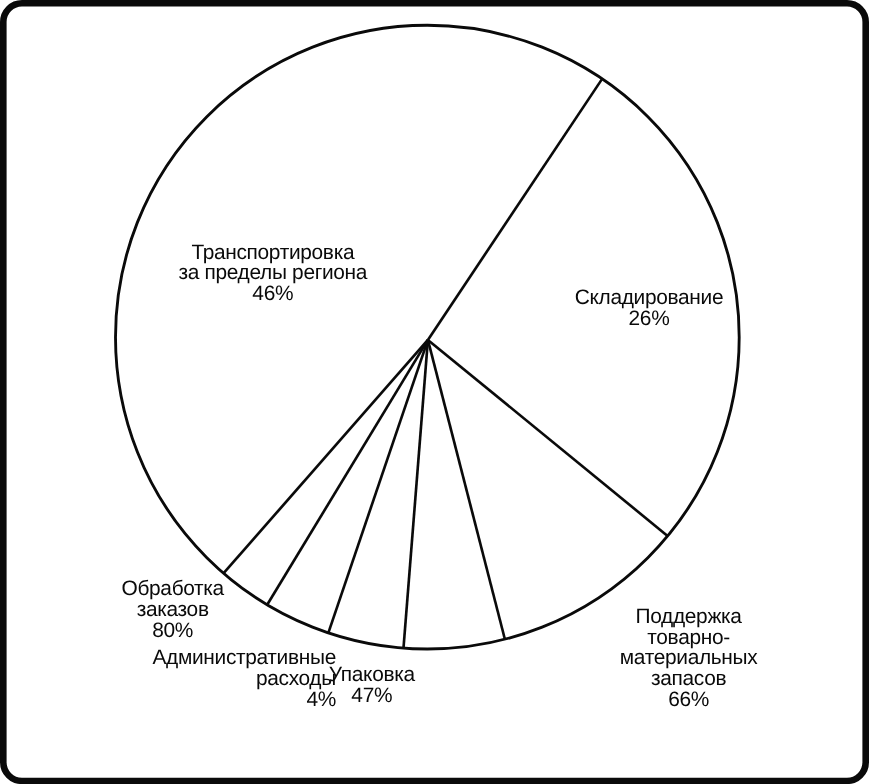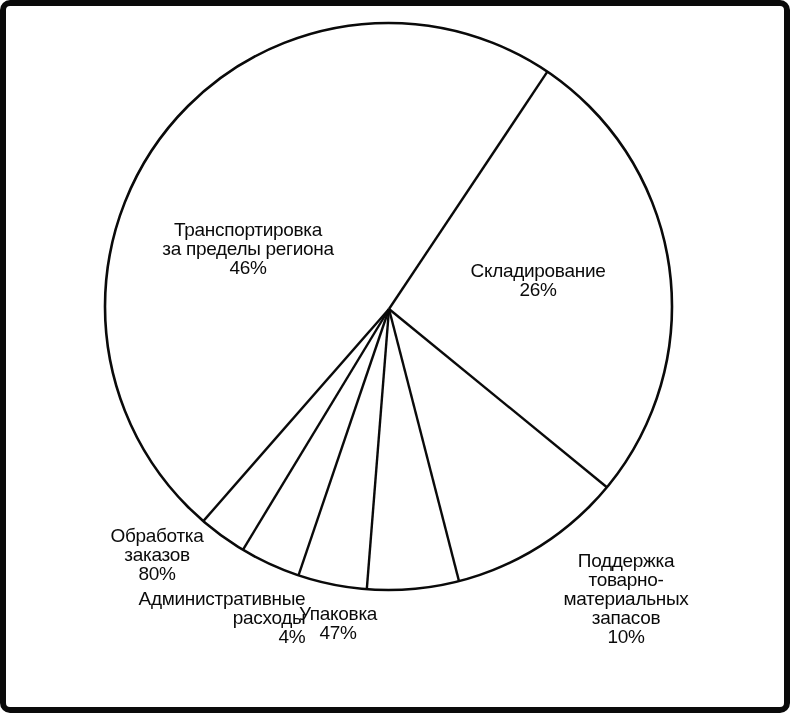--- a/index.html
+++ b/index.html
@@ -7,21 +7,21 @@
     padding: 0;
     background: #ffffff;
     font-family: "Liberation Sans", sans-serif;
   }
   .frame {
     position: relative;
     width: 790px;
     height: 713px;
     box-sizing: border-box;
     border: 6px solid #0a0a0a;
-    border-radius: 10px;
+    border-radius: 20px;
     background: #ffffff;
     overflow: hidden;
   }
   .chart-svg {
     position: absolute;
     left: -6px;   
     top: -6px;
     width: 790px;
     height: 713px;
   }
@@ -30,21 +30,21 @@
     transform: translateX(-50%);
     text-align: center;
     white-space: pre-line;
     font-size: 19px;
     line-height: 19px;
     letter-spacing: -0.3px;
     color: #0a0a0a;
   }
   
   .lbl-transport   { left: 242px; top: 214px; }
-  .lbl-warehousing { left: 532px; top: 255px; }
+  .lbl-warehousing { left: 584px; top: 255px; }
   .lbl-inventory   { left: 620px; top: 545px; }
   .lbl-receiving   { left: 421px; top: 617px; }
   .lbl-packaging   { left: 332px; top: 598px; }
   .lbl-admin       { left: 216px; top: 583px; text-align: right; }
   .lbl-orders      { left: 151px; top: 520px; }
 </style>
 </head>
 <body>
 
 <div class="frame">
@@ -63,21 +63,21 @@
   <div class="slice-label lbl-transport">Транспортировка
 за пределы региона
 46%</div>
 
   <div class="slice-label lbl-warehousing">Складирование
 26%</div>
 
   <div class="slice-label lbl-inventory">Поддержка
 товарно-материальных
 запасов
-10%</div>
+66%</div>
 
 
   <div class="slice-label lbl-packaging">Упаковка
 47%</div>
 
   <div class="slice-label lbl-admin">Административные
 расходы
 4%</div>
 
   <div class="slice-label lbl-orders">Обработка

